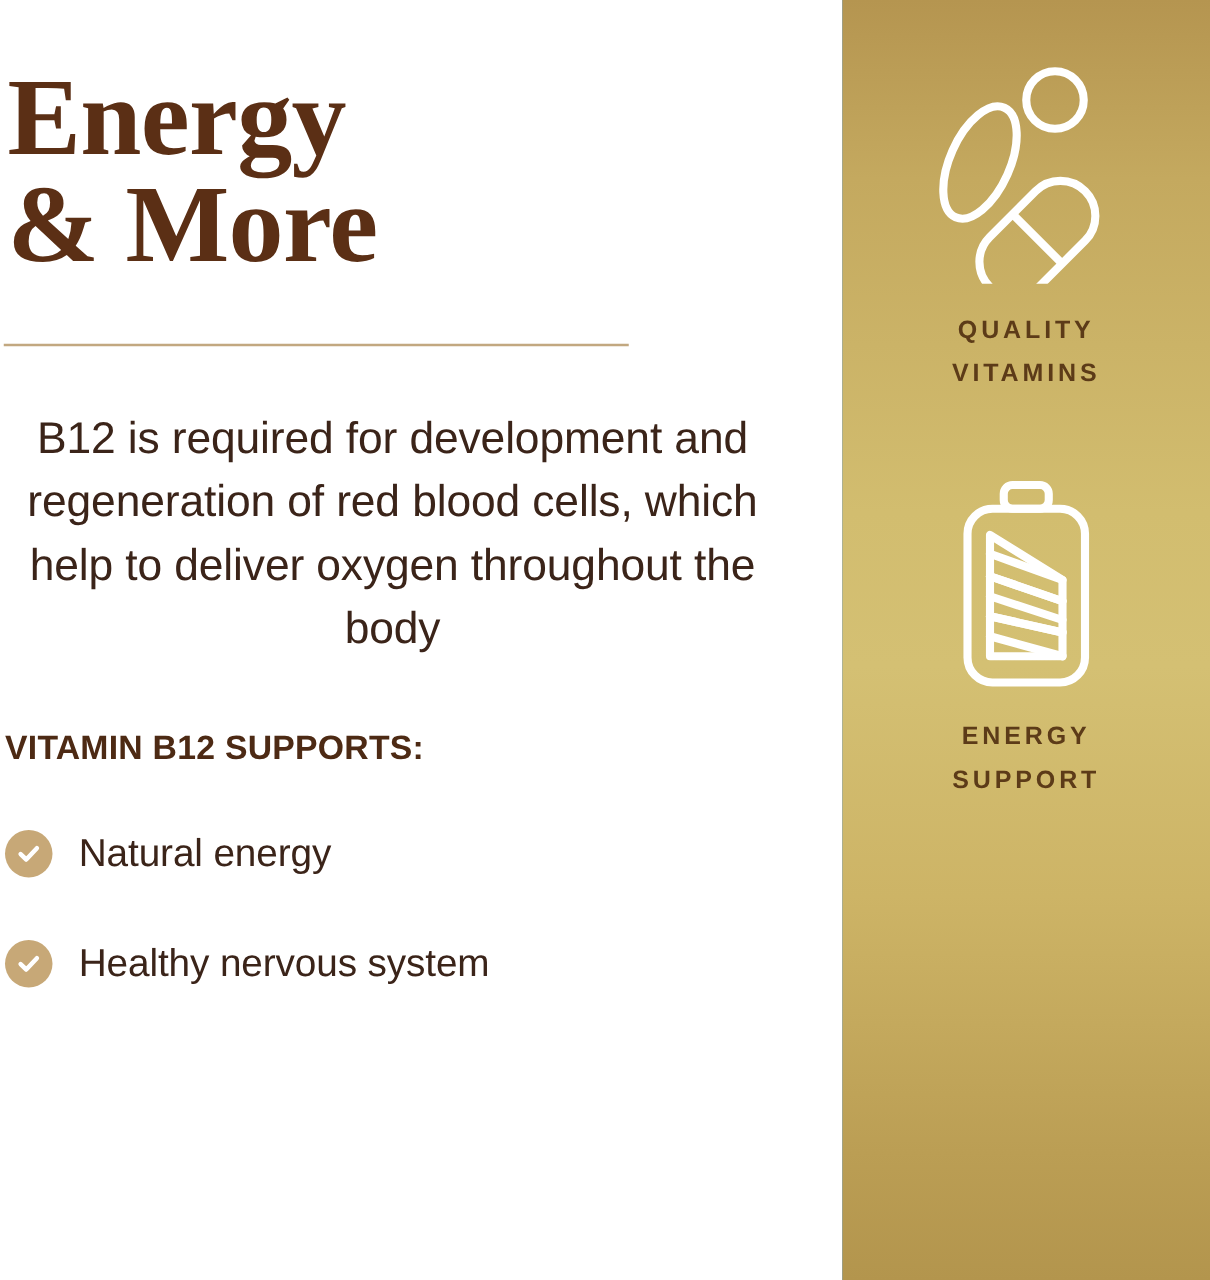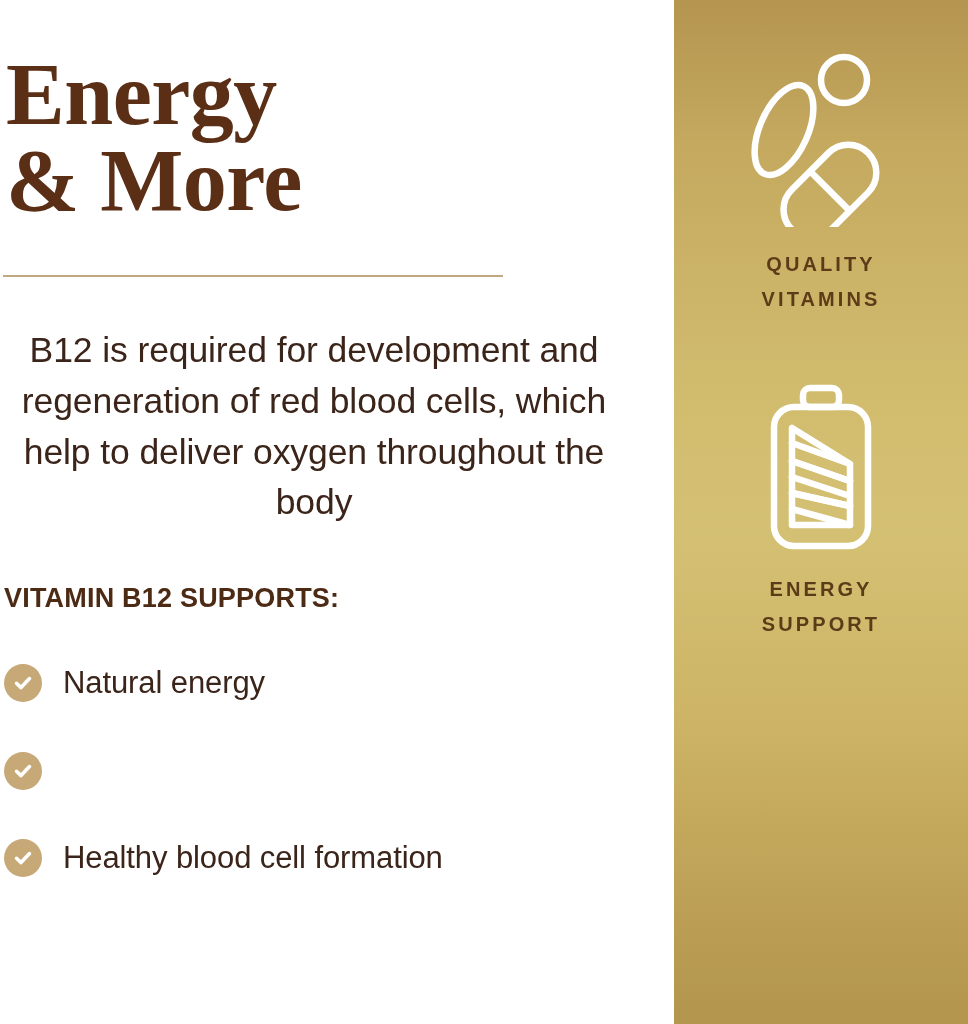--- a/index.html
+++ b/index.html
@@ -193,30 +193,23 @@
         </span>
         <span class="benefit-label">Natural energy</span>
       </li>
 
       <li class="benefit">
         <span class="check-badge">
           <svg width="22" height="22" viewBox="0 0 22 22" aria-hidden="true">
             <path d="M4.5 11.3 L9 15.6 L17.5 6.6" fill="none" stroke="#ffffff" stroke-width="3.6" stroke-linecap="round" stroke-linejoin="round"></path>
           </svg>
         </span>
+        <span class="benefit-label">Healthy nervous system</span>
       </li>
 
-      <li class="benefit">
-        <span class="check-badge">
-          <svg width="22" height="22" viewBox="0 0 22 22" aria-hidden="true">
-            <path d="M4.5 11.3 L9 15.6 L17.5 6.6" fill="none" stroke="#ffffff" stroke-width="3.6" stroke-linecap="round" stroke-linejoin="round"></path>
-          </svg>
-        </span>
-        <span class="benefit-label">Healthy blood cell formation</span>
-      </li>
 
     </ul>
   </div>
 
   <div class="gold-panel">
 
     <div class="feature feature-vitamins">
       <div class="feature-icon">
         <svg width="160" height="175" viewBox="0 0 160 175" aria-hidden="true">
           <g fill="none" stroke="#ffffff" stroke-width="6.5">

